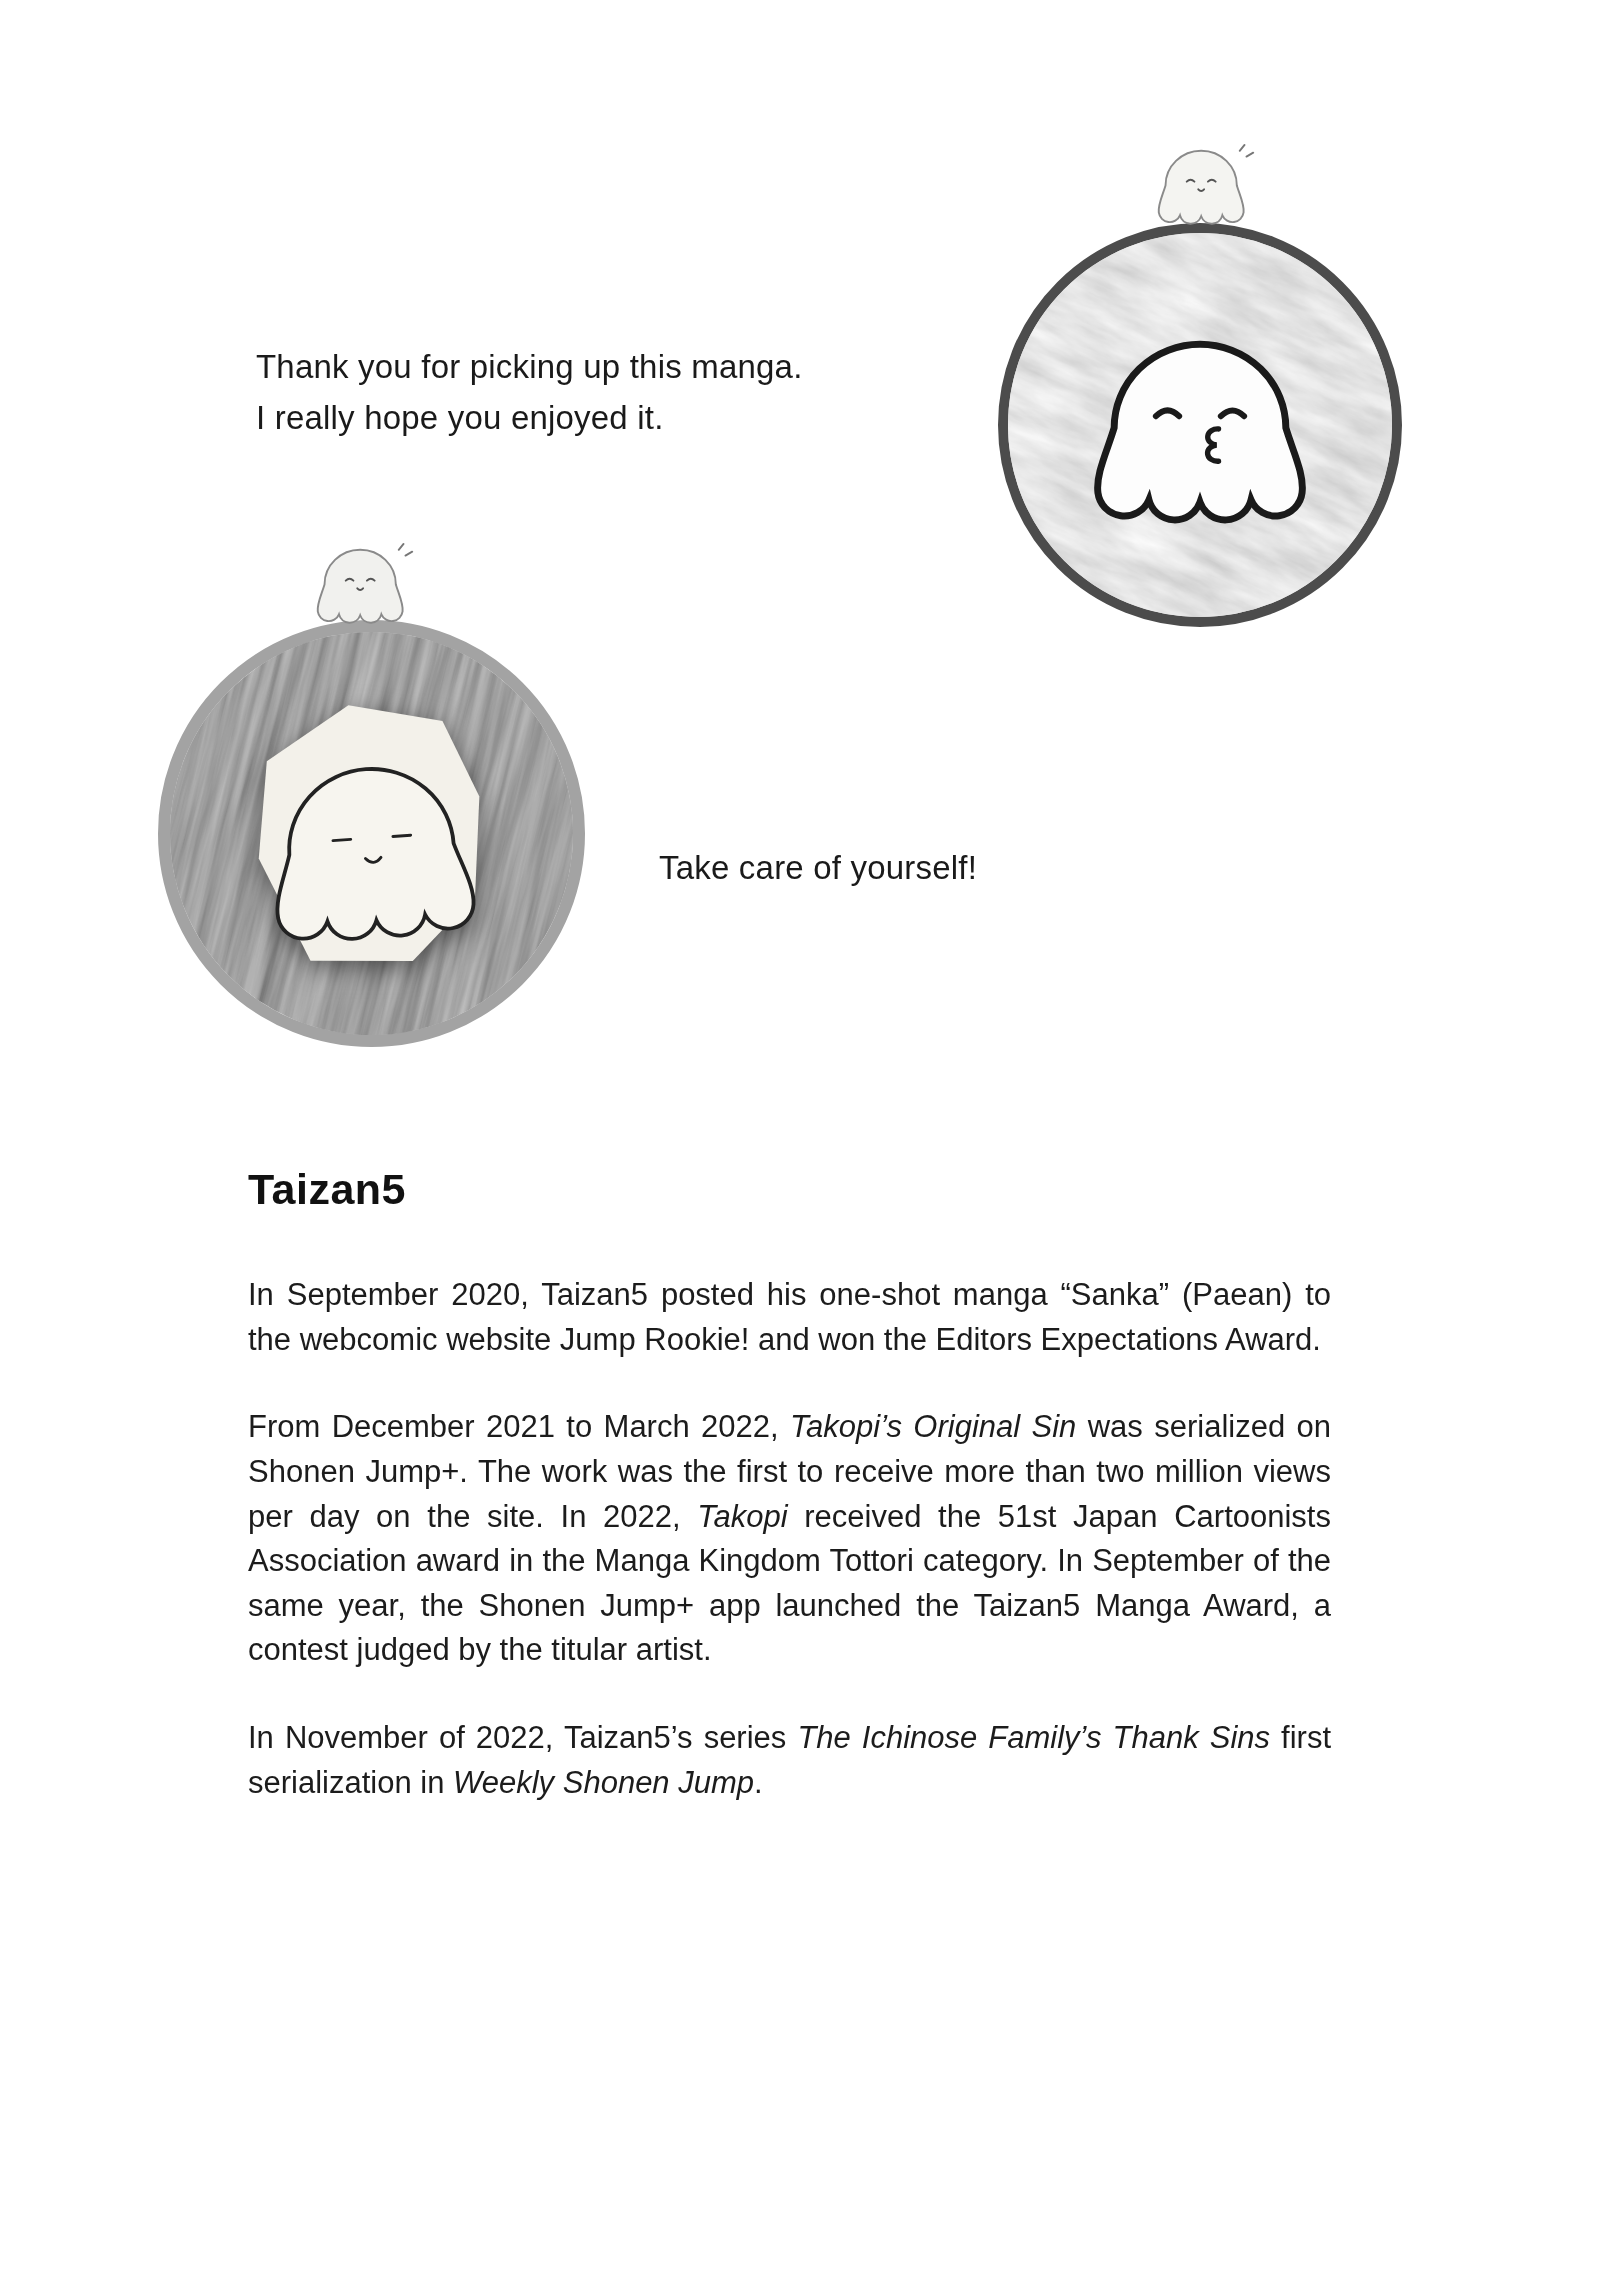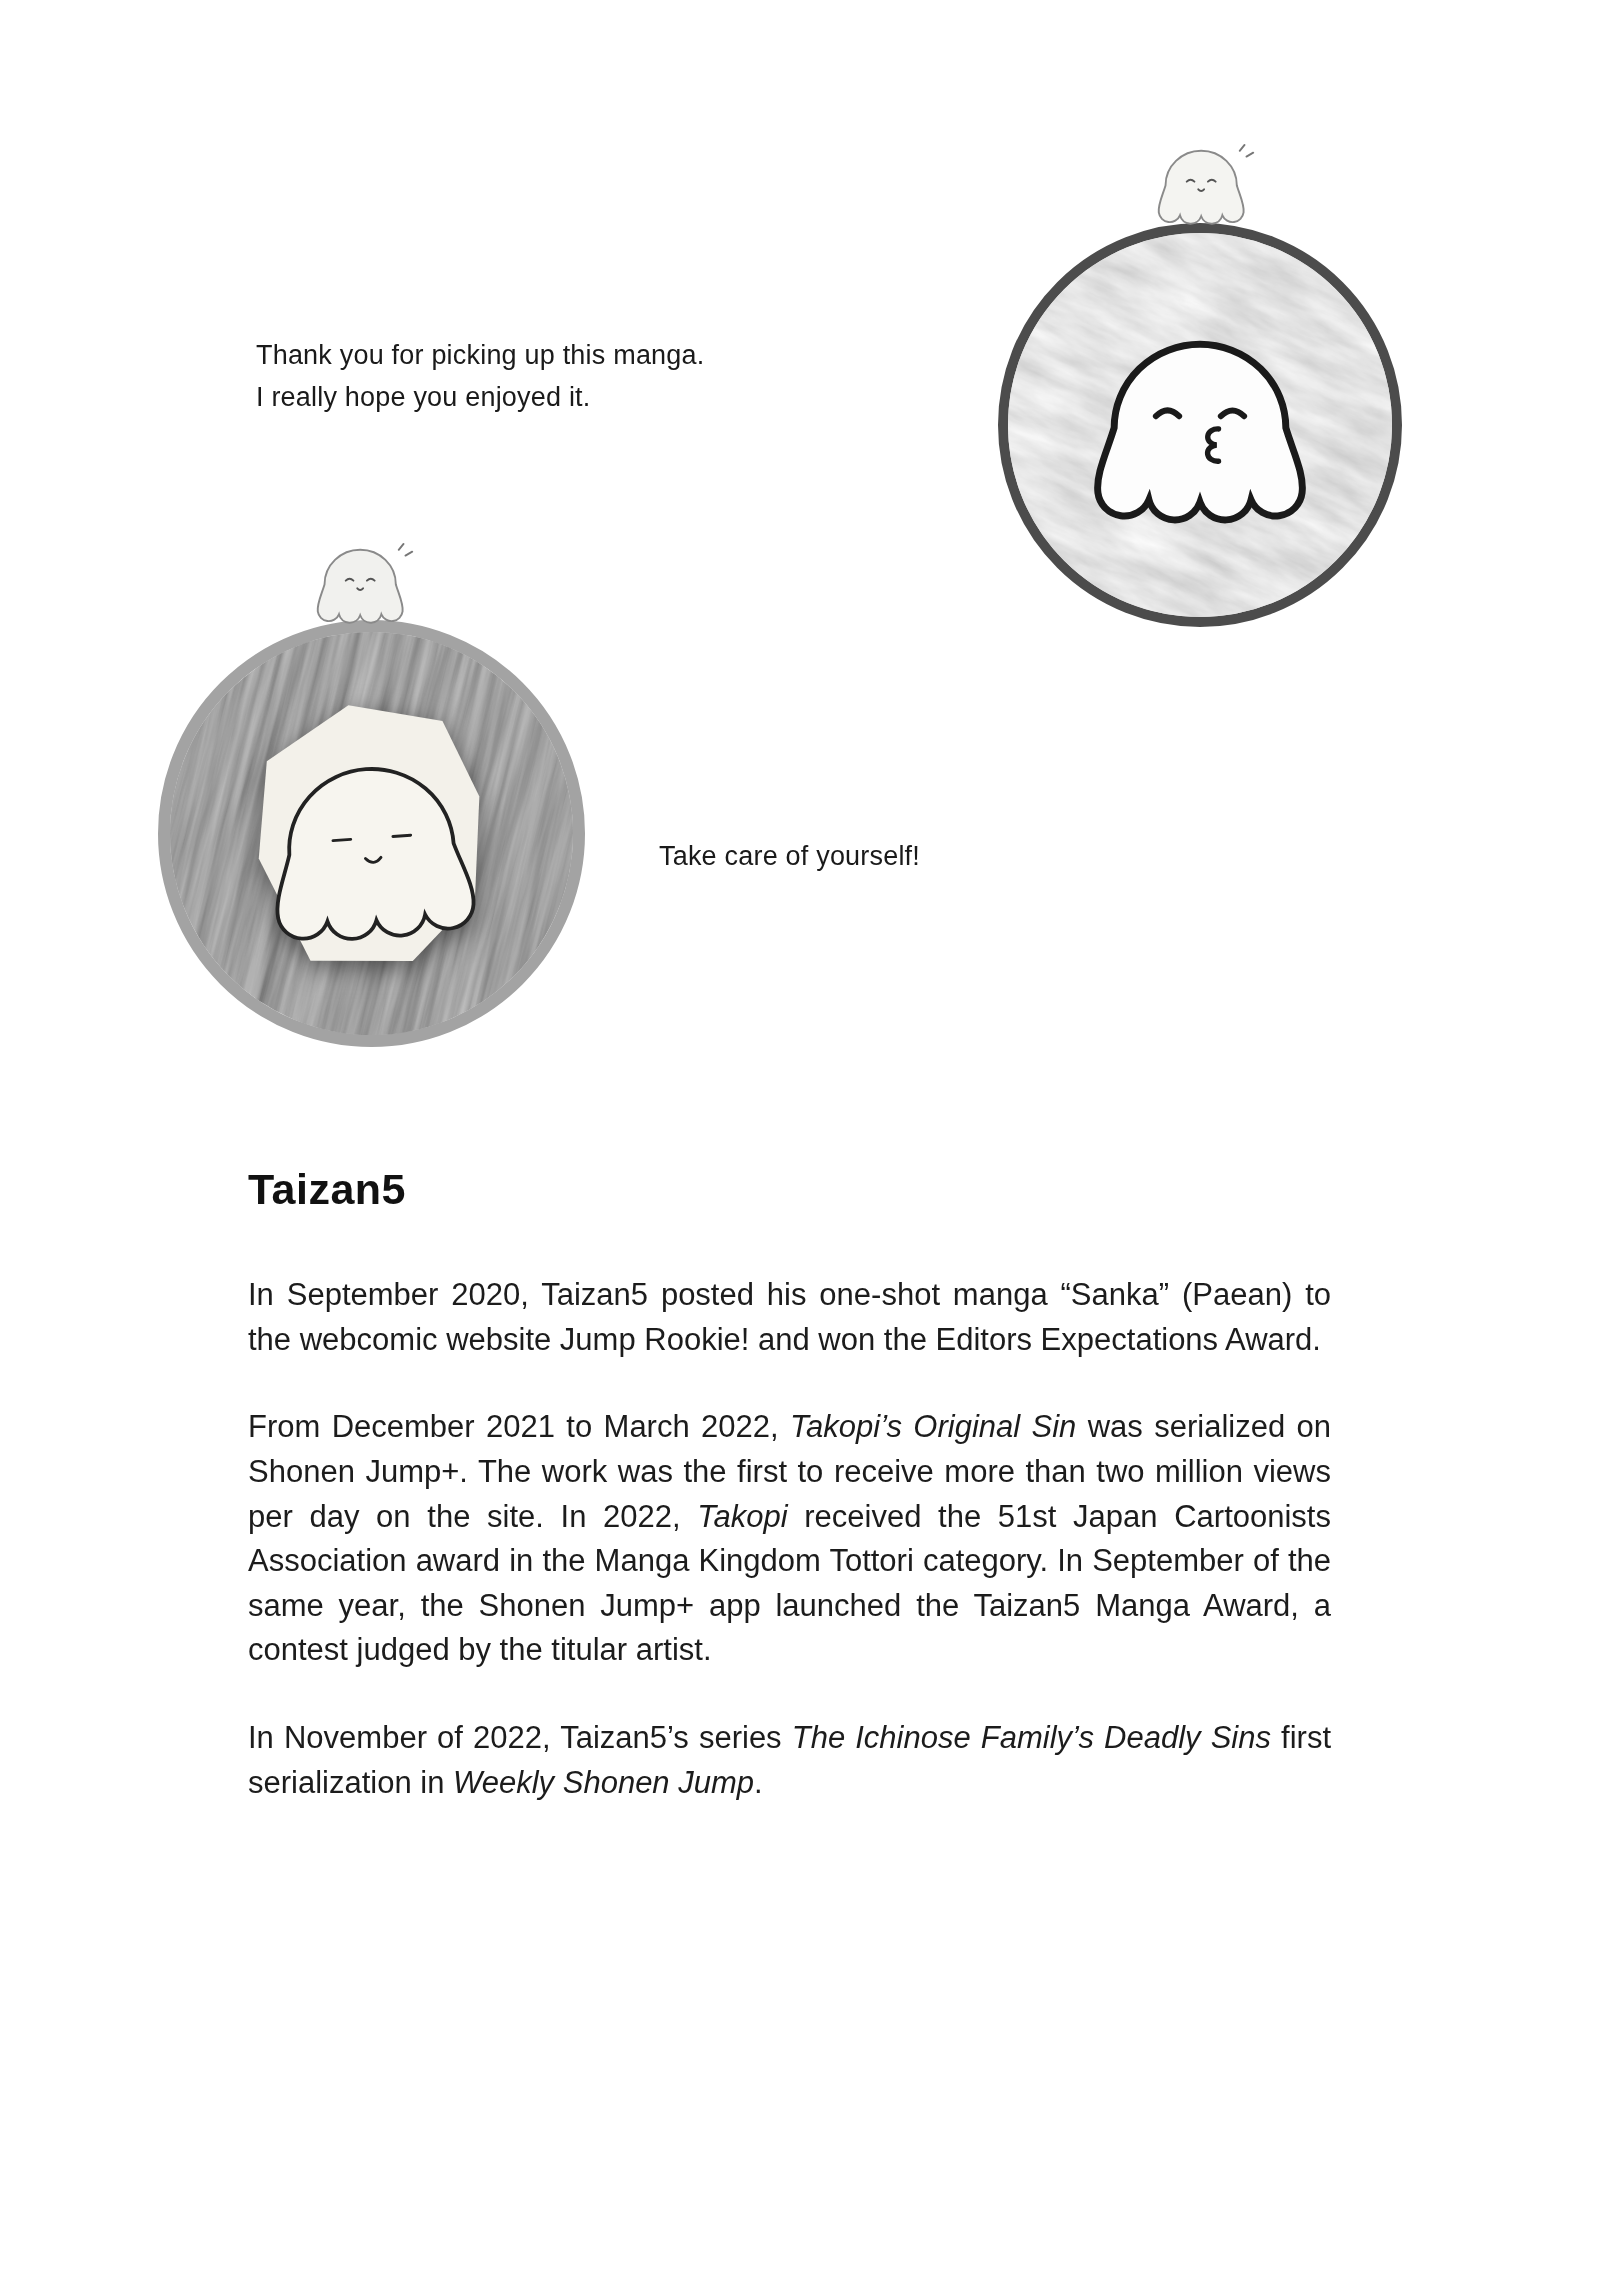--- a/index.html
+++ b/index.html
@@ -8,21 +8,21 @@
     width: 1600px; height: 2296px;
     background: #ffffff;
     font-family: "Liberation Sans", sans-serif;
     color: #1a1a1a;
     position: relative;
     overflow: hidden;
   }
   .abs { position: absolute; }
 
   
-  .msg { font-size: 27px; line-height: 1.55; letter-spacing: 0.2px; }
+  .msg { font-size: 33px; line-height: 1.55; letter-spacing: 0.2px; }
   .msg-thanks { left: 256px; top: 308px; }
   .msg-takecare { left: 659px; top: 809px; text-align: center; }
 
   
   .photo-circle {
     position: absolute;
     border-radius: 50%;
     overflow: hidden;
   }
   .photo-right {
@@ -130,16 +130,16 @@
 
 <section class="bio">
   <h2 class="bio-heading">Taizan5</h2>
   <p>
     <span>In September 2020, Taizan5 posted his one-shot manga “Sanka” (Paean) to the webcomic website Jump Rookie! and won the Editors Expectations Award.</span>
   </p>
   <p>
     <span>From December 2021 to March 2022, </span><span class="it">Takopi’s Original Sin</span><span> was serialized on Shonen Jump+. The work was the first to receive more than two million views per day on the site. In 2022, </span><span class="it">Takopi</span><span> received the 51st Japan Cartoonists Association award in the Manga Kingdom Tottori category. In September of the same year, the Shonen Jump+ app launched the Taizan5 Manga Award, a contest judged by the titular artist.</span>
   </p>
   <p>
-    <span>In November of 2022, Taizan5’s series </span><span class="it">The Ichinose Family’s Deadly Sins</span><span> first serialization in </span><span class="it">Weekly Shonen Jump</span><span>.</span>
+    <span>In November of 2022, Taizan5’s series </span><span class="it">The Ichinose Family’s Thank Sins</span><span> first serialization in </span><span class="it">Weekly Shonen Jump</span><span>.</span>
   </p>
 </section>
 
 
 </body></html>

